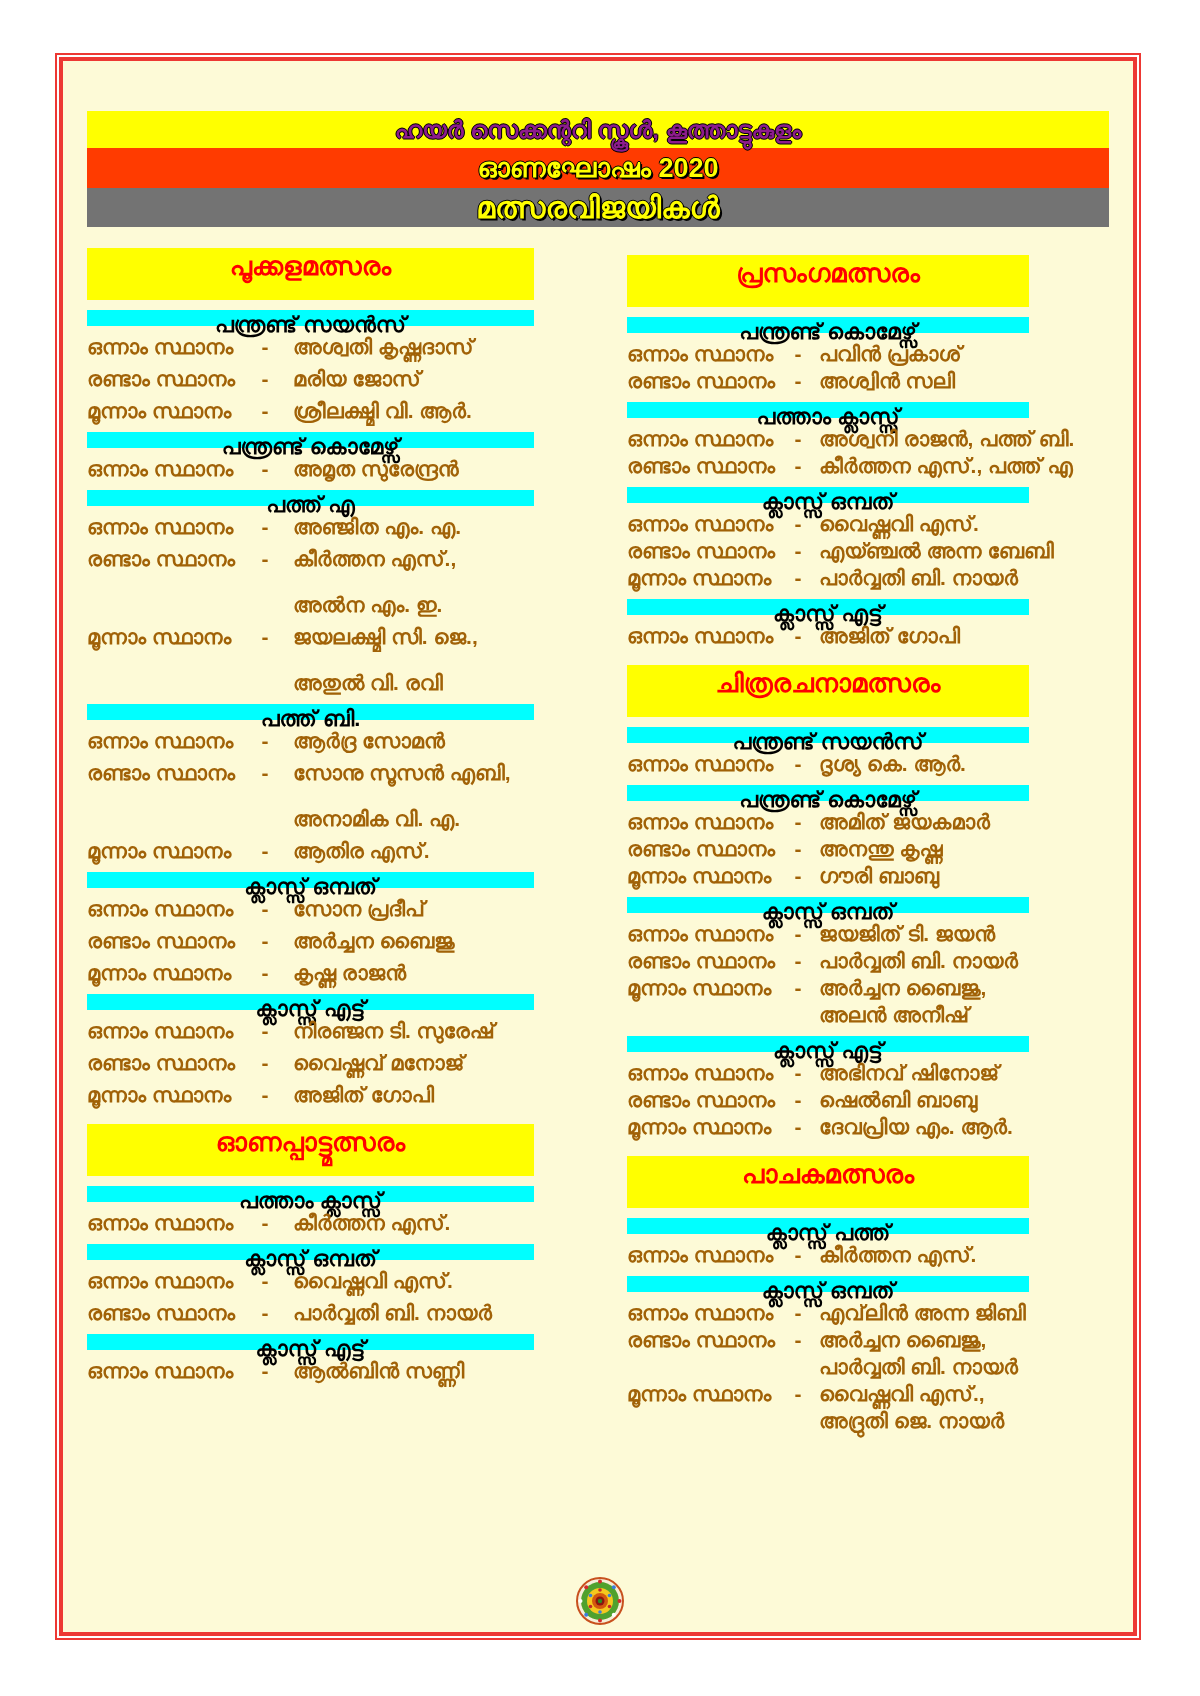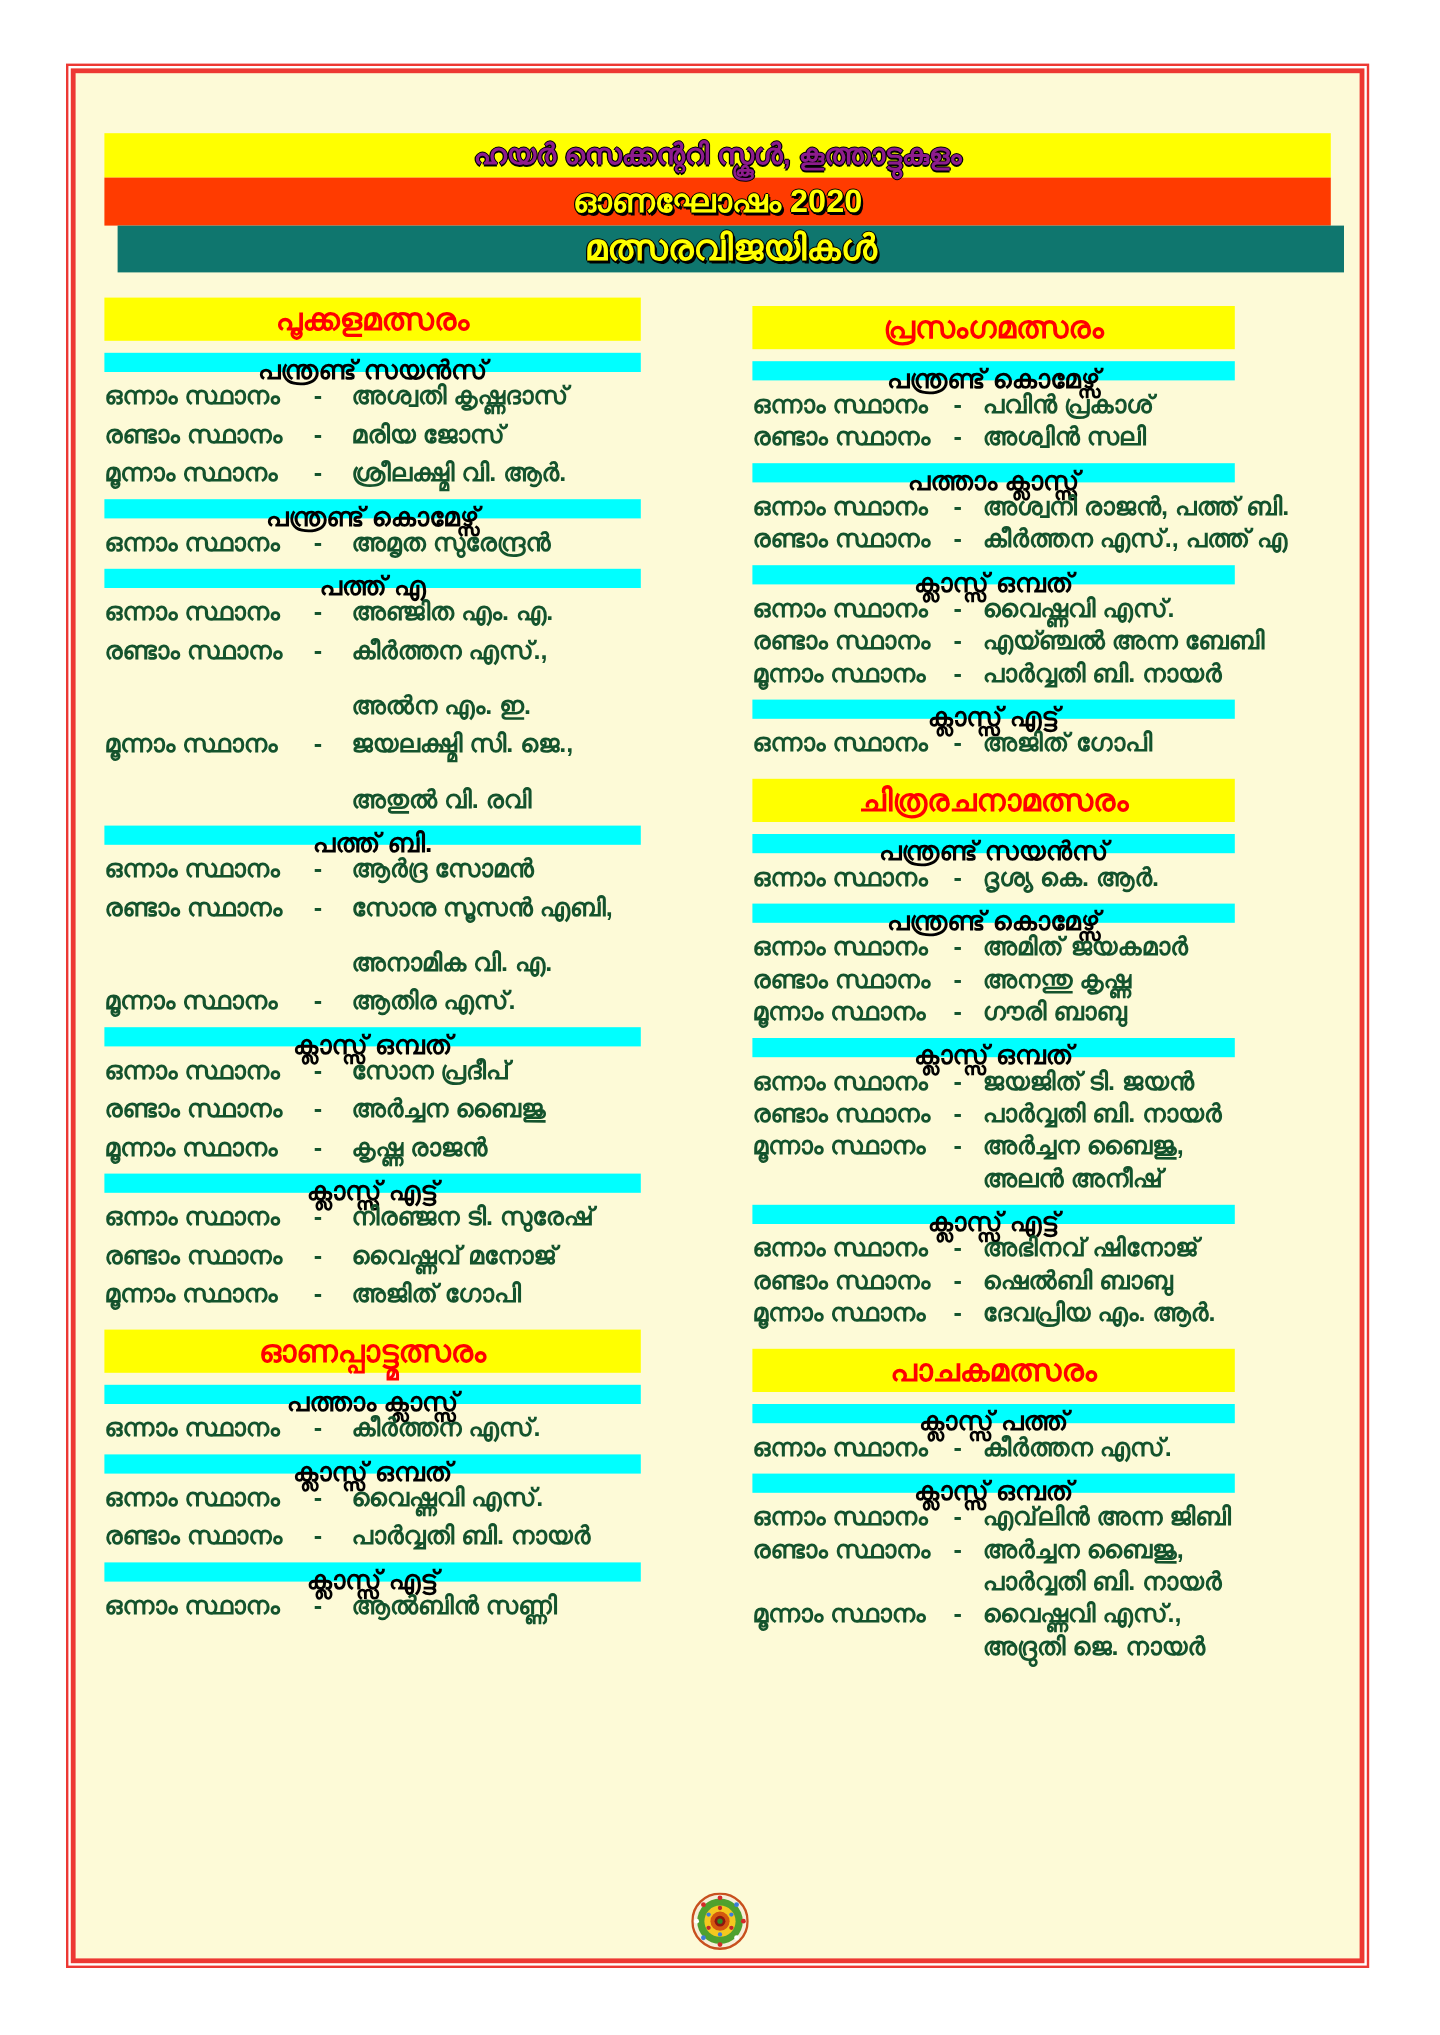--- a/index.html
+++ b/index.html
@@ -22,42 +22,42 @@
   .band-school{background:#FFFF00;height:37px;line-height:37px;}
   .band-school span{
     color:#8D1C8D;font-size:24px;
     text-shadow:1px 0 #000,-1px 0 #000,0 1px #000,0 -1px #000;
   }
   .band-event{background:#FF3B00;height:40px;line-height:40px;}
   .band-event span{
     color:#FFFF00;font-size:27px;
     text-shadow:1px 0 #000,-1px 0 #000,0 1px #000,0 -1px #000,2px 2px 0 #000;
   }
-  .band-title{background:#0f766e;height:39px;line-height:39px;margin-left:11px;}
+  .band-title{background:#737373;height:39px;line-height:39px;}
   .band-title span{
     color:#FFFF00;font-size:30px;
     text-shadow:1px 0 #000,-1px 0 #000,0 1px #000,0 -1px #000,2px 2px 0 #000;
   }
   .col{position:absolute;}
   .col-left{left:24px;top:187px;width:447px;}
   .col-right{left:564px;top:194px;width:402px;}
   .section-title{
     background:#FFFF00;color:#FF0000;text-align:center;
-    font-size:26px;font-weight:700;height:36px;line-height:36px;
+    font-size:26px;font-weight:700;height:52px;line-height:36px;
     margin:16px 0 10px;
   }
   .col .section-title:first-child{margin-top:0;}
   .group-title{
     background:#00FFFF;color:#000000;text-align:center;
     font-size:22px;font-weight:700;height:16px;line-height:29px;
     margin:8px 0 8px;
   }
   .row{
     display:flex;align-items:flex-start;
-    color:#14532d;font-size:21px;font-weight:700;line-height:26px;
+    color:#a16207;font-size:21px;font-weight:700;line-height:26px;
     margin-bottom:6px;
   }
   .col-right .row{margin-bottom:1px;}
   .place{width:150px;flex:none;}
   .dash{width:56px;flex:none;text-align:center;}
   .col-right .dash{width:42px;}
   .names{flex:1;min-width:0;}
   .name-line{white-space:nowrap;}
   .col-left .name-line + .name-line{margin-top:20px;}
   .col-right .name-line + .name-line{margin-top:1px;}

